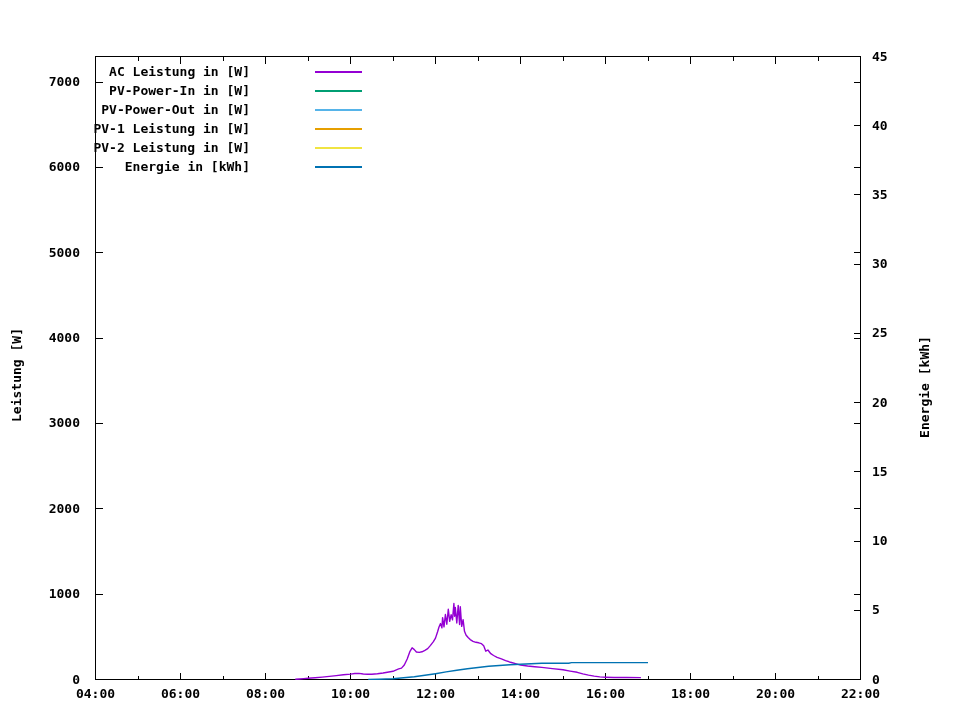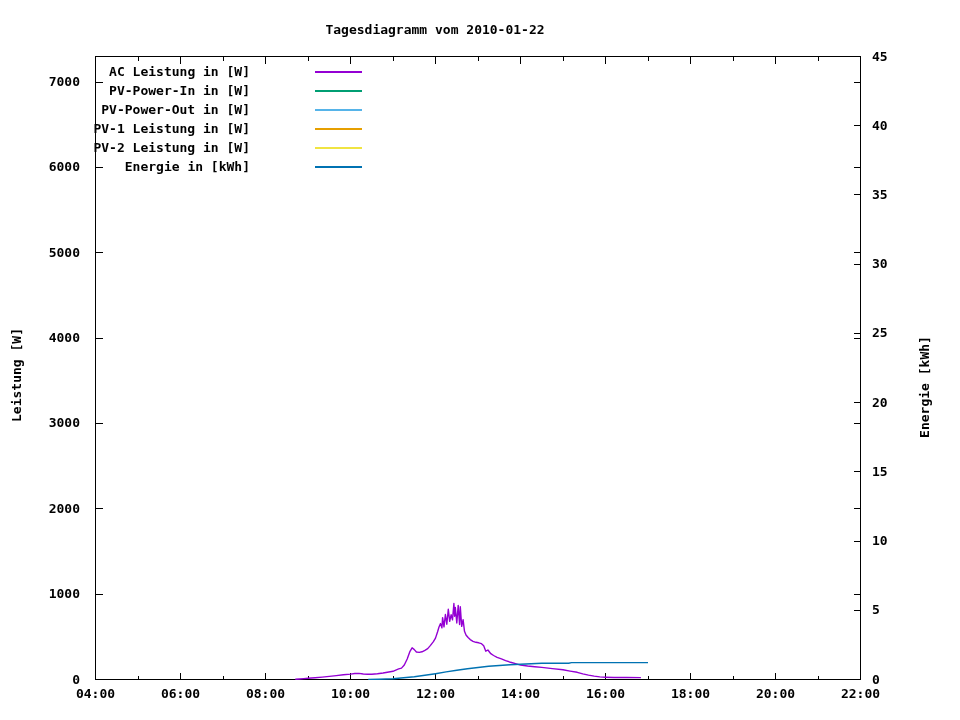--- a/index.html
+++ b/index.html
@@ -21,21 +21,20 @@
   svg{position:absolute;left:0;top:0;}
   svg text{
     font-family:"DejaVu Sans Mono","Liberation Mono",monospace;
     font-weight:bold;font-size:13px;fill:#000;
   }
 </style>
 </head>
 <body>
 
 <div id="canvas">
-  <div id="chart-title">Tagesdiagramm vom 2010-01-22</div>
   <div id="ylabel" class="vlabel">Leistung [W]</div>
   <div id="y2label" class="vlabel">Energie [kWh]</div>
   <svg id="plot" width="960" height="720">
       <rect x="95.5" y="56.5" width="765" height="623" fill="none" stroke="#000000" shape-rendering="crispEdges"></rect>
       <line x1="138" y1="679.5" x2="138" y2="675.5" stroke="#000" stroke-width="1" shape-rendering="crispEdges"></line>
       <line x1="138" y1="56.5" x2="138" y2="60.5" stroke="#000" stroke-width="1" shape-rendering="crispEdges"></line>
       <line x1="180.5" y1="679.5" x2="180.5" y2="672.5" stroke="#000" stroke-width="1" shape-rendering="crispEdges"></line>
       <line x1="180.5" y1="56.5" x2="180.5" y2="63.5" stroke="#000" stroke-width="1" shape-rendering="crispEdges"></line>
       <line x1="223" y1="679.5" x2="223" y2="675.5" stroke="#000" stroke-width="1" shape-rendering="crispEdges"></line>
       <line x1="223" y1="56.5" x2="223" y2="60.5" stroke="#000" stroke-width="1" shape-rendering="crispEdges"></line>

